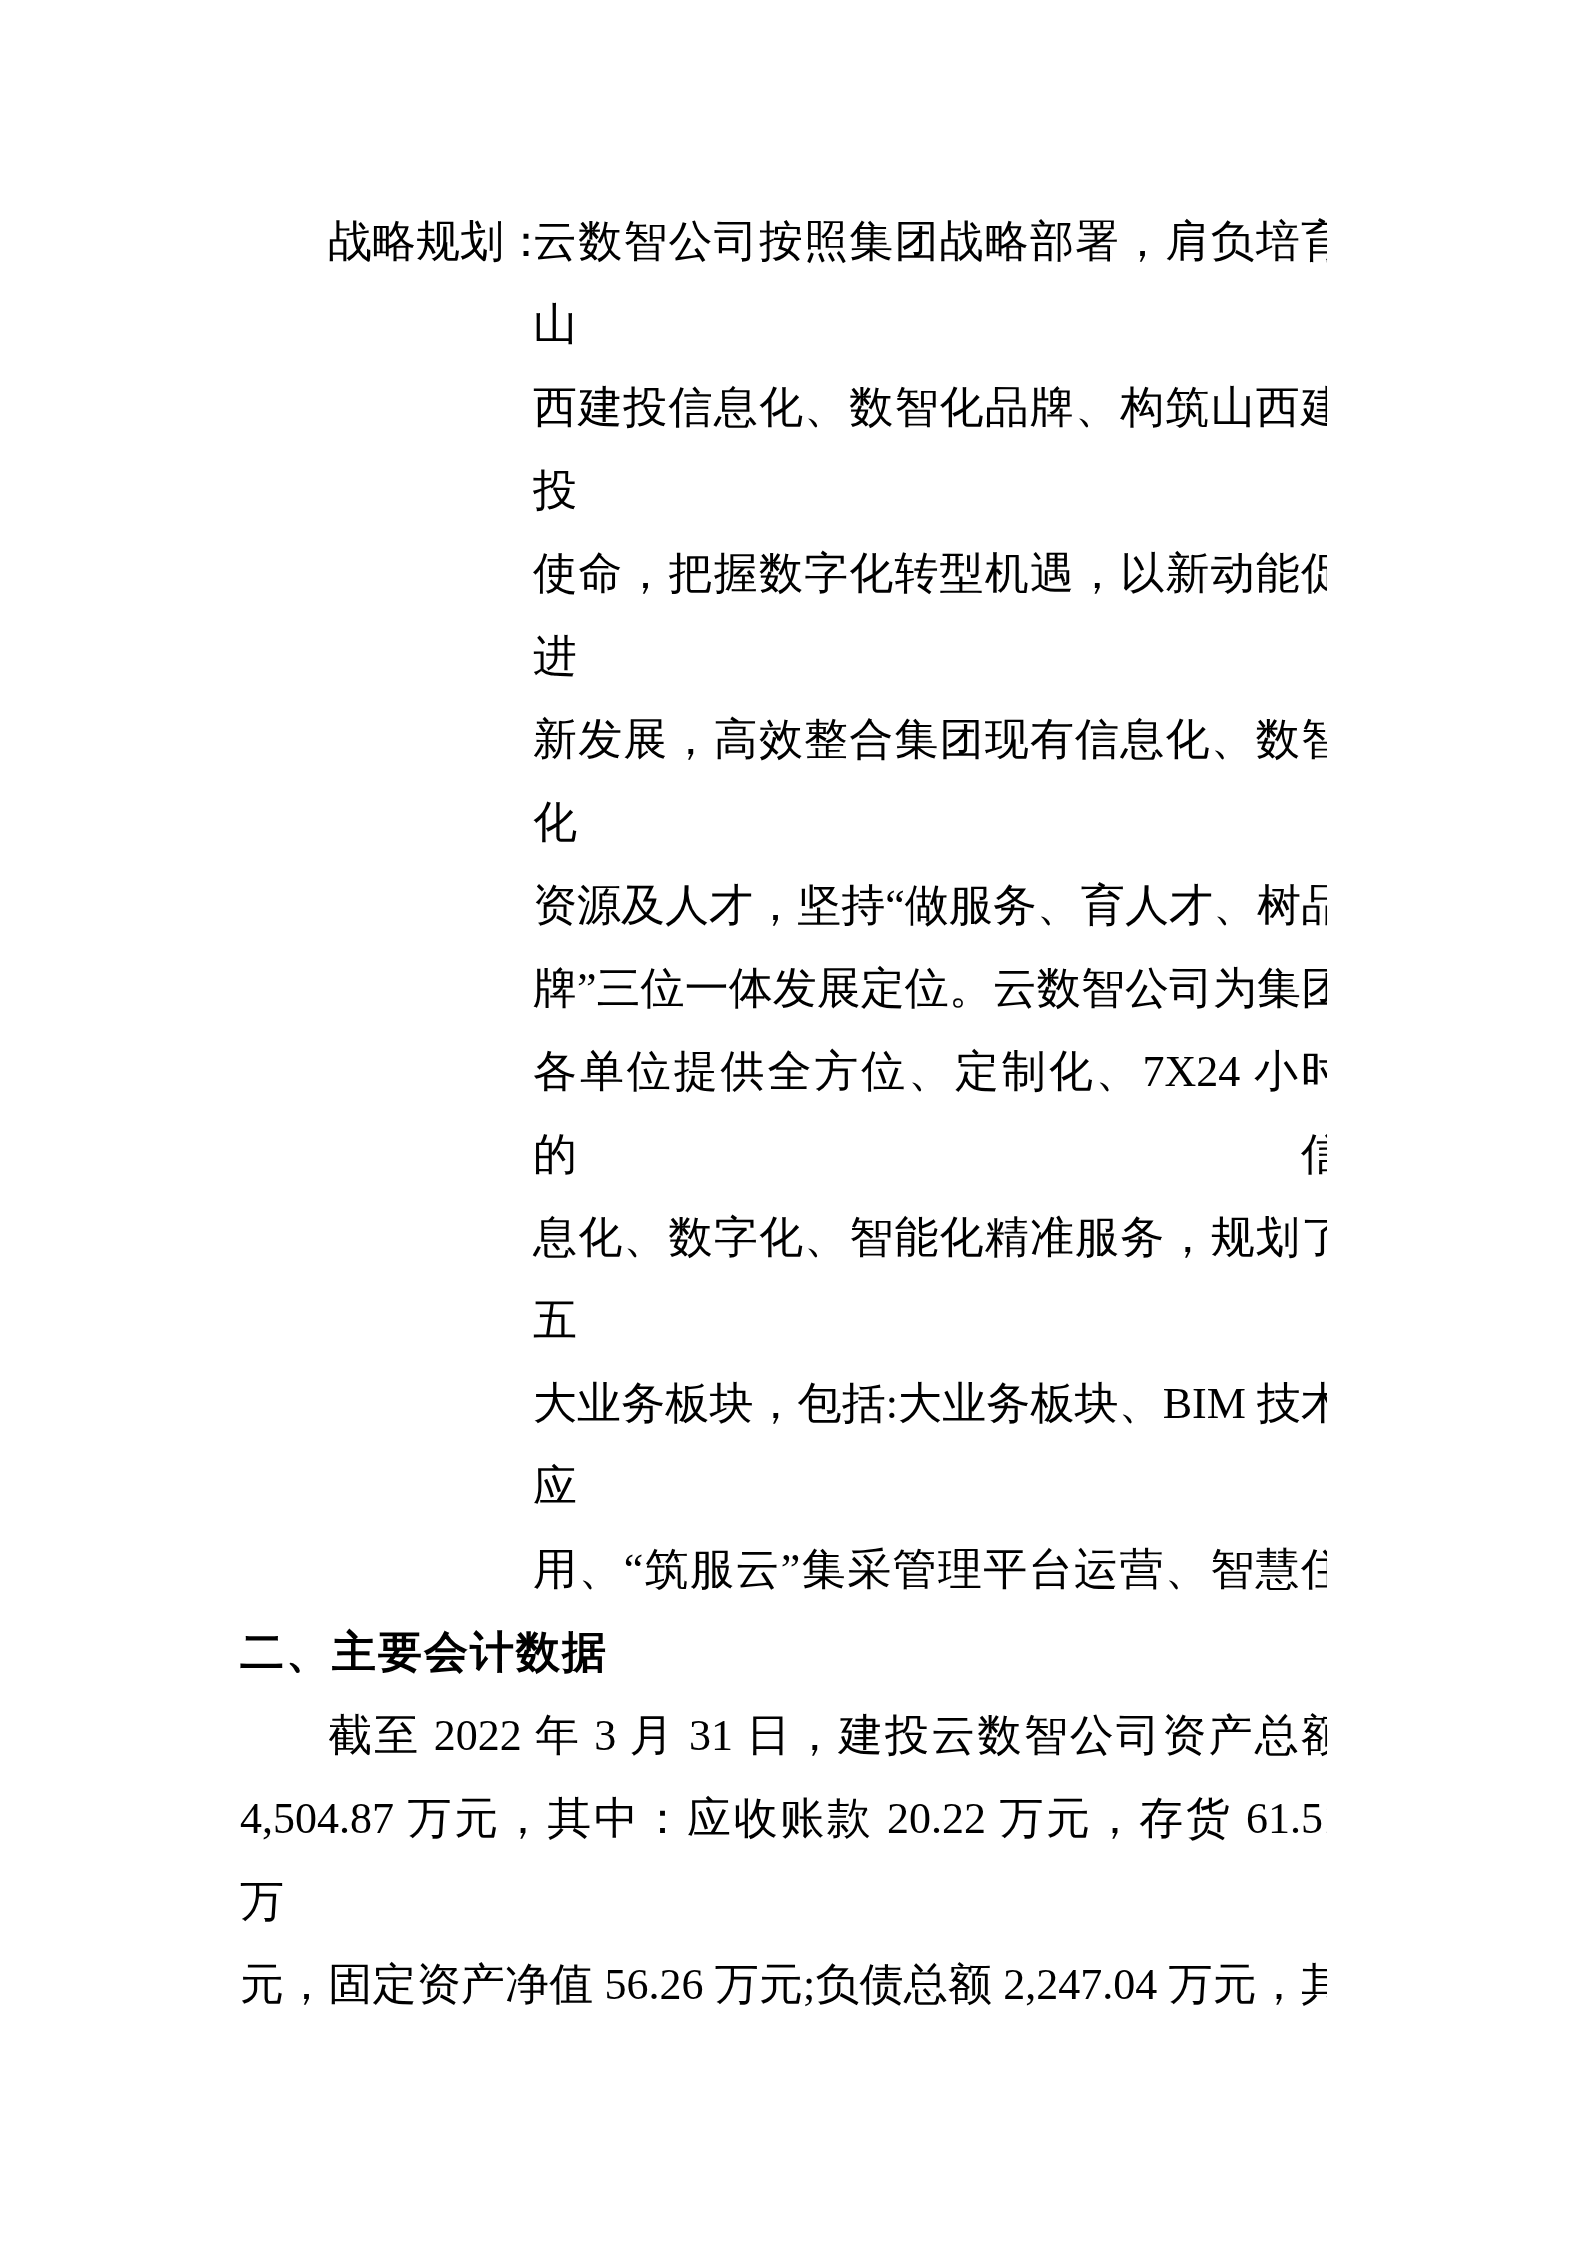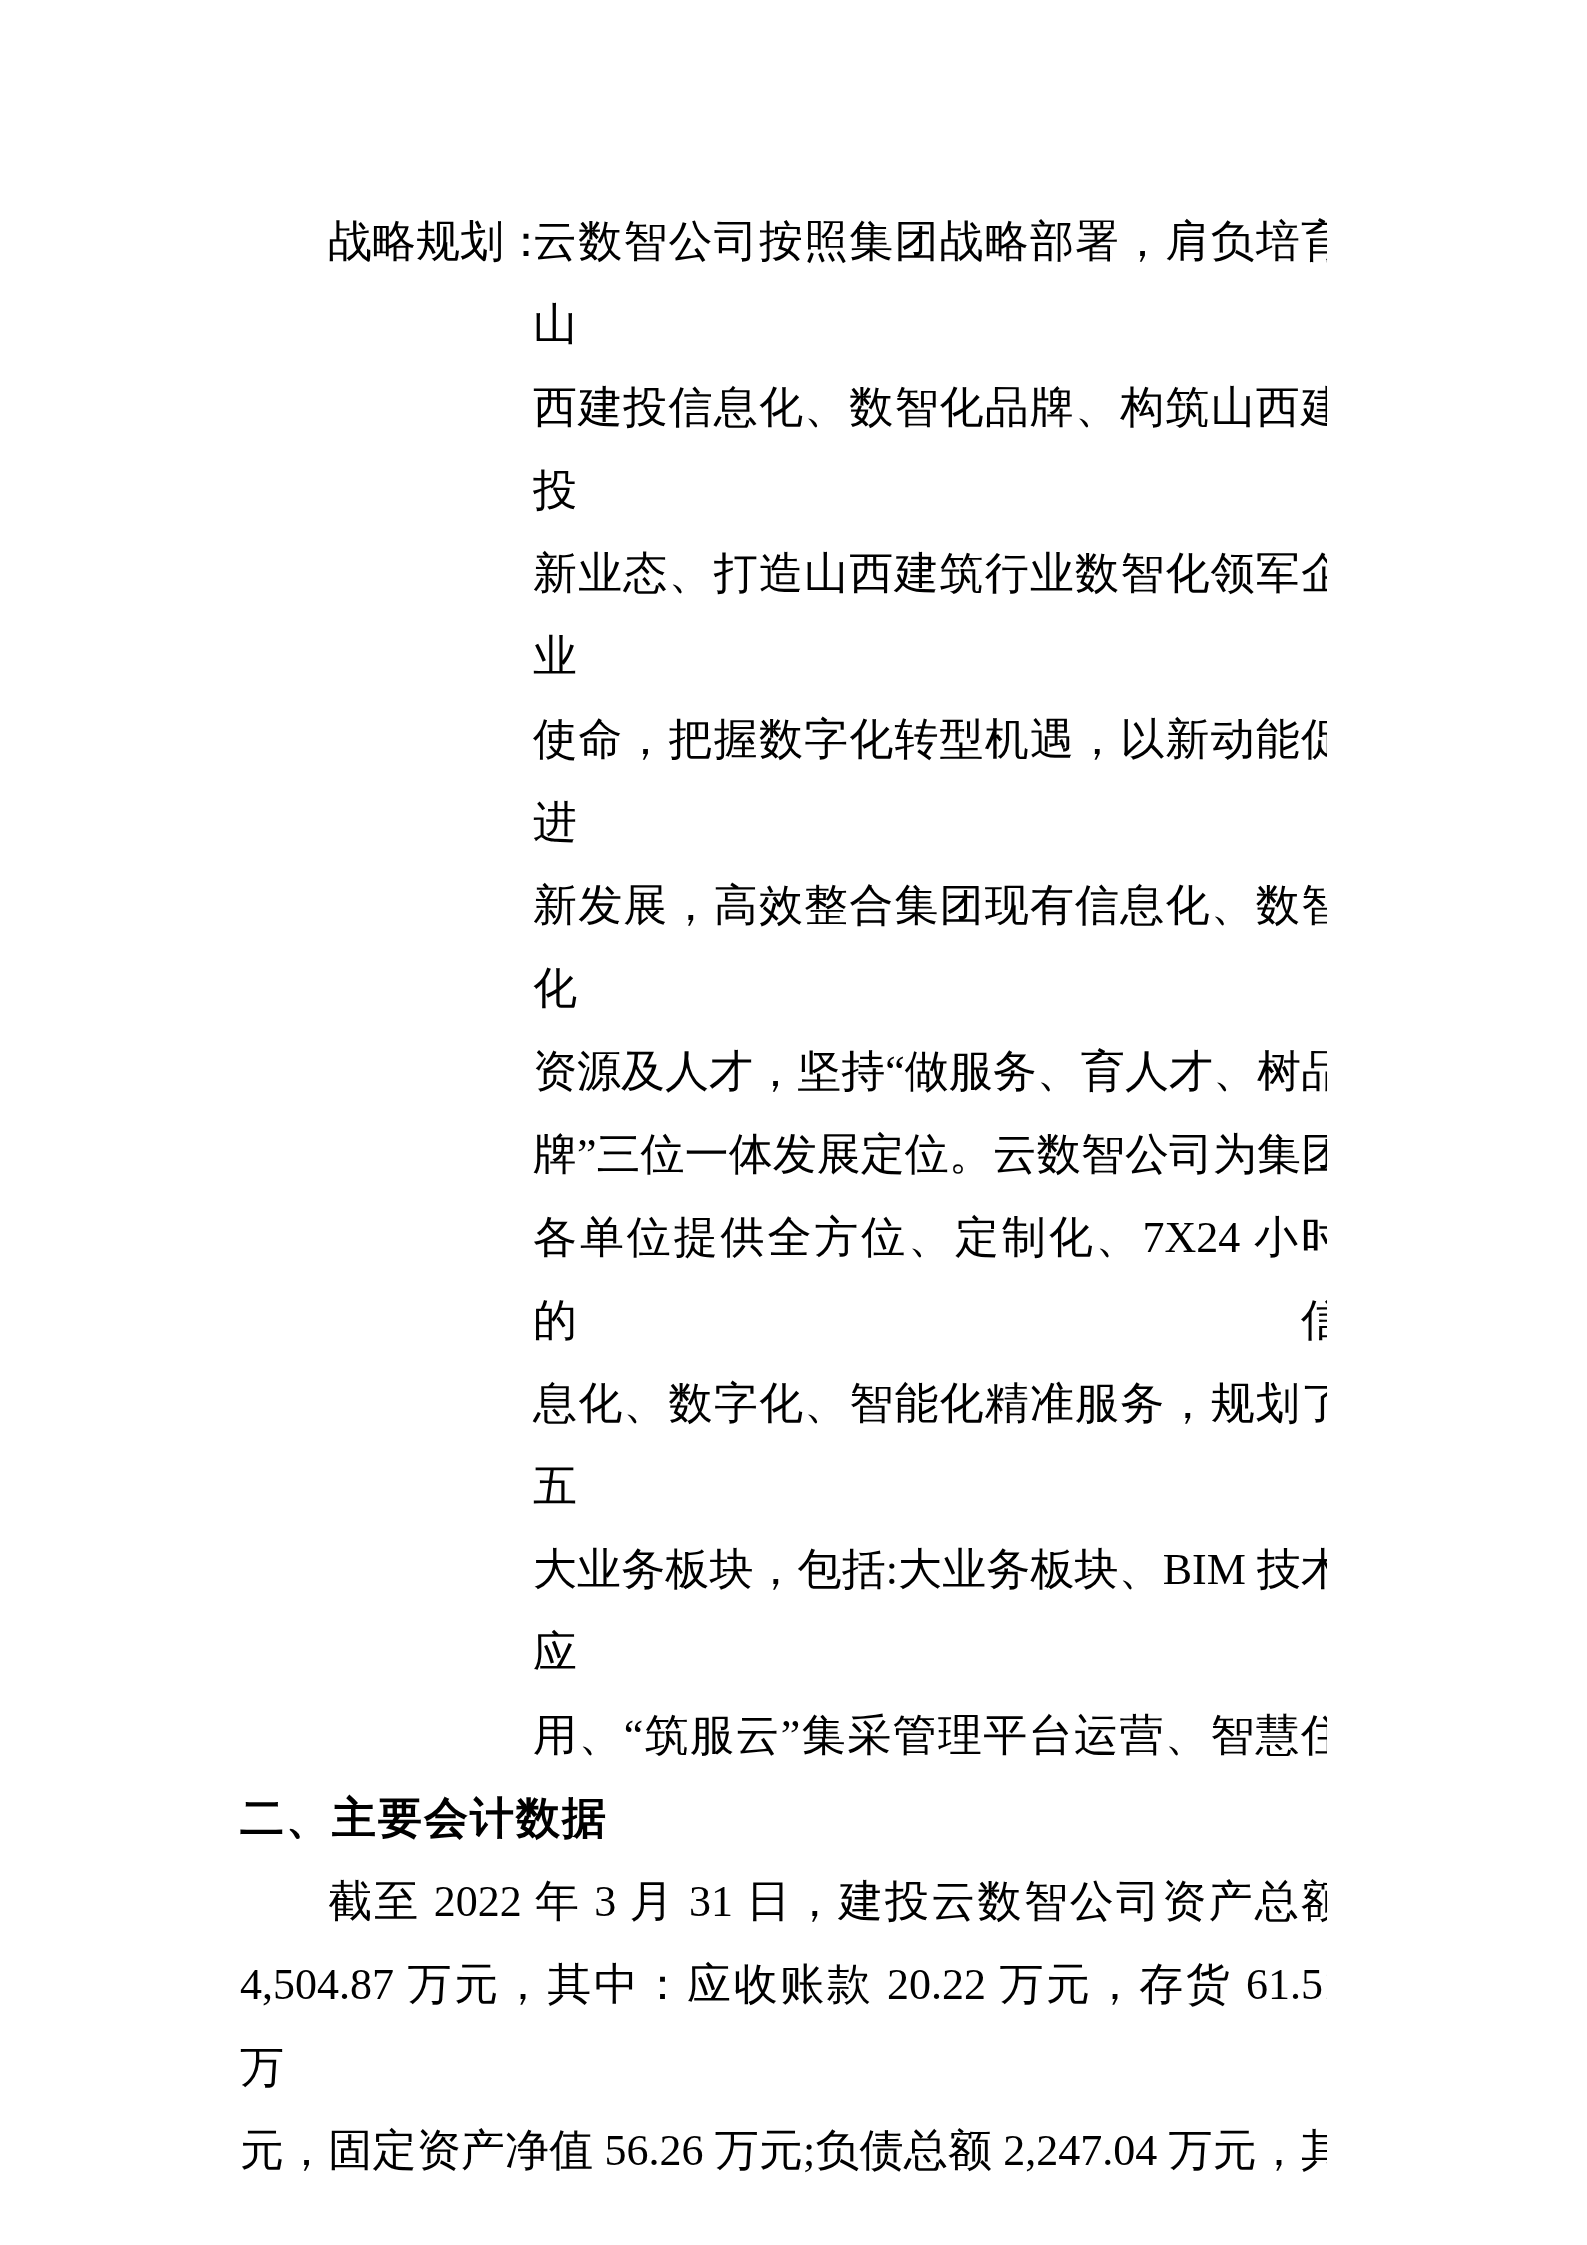--- a/index.html
+++ b/index.html
@@ -51,21 +51,20 @@
 <body>
 
 <div class="page">
   <div class="text-col">
 
     <div class="hang">
       <div class="hang-label">战略规划：</div>
       <div>
           <div class="line">云数智公司按照集团战略部署，肩负培育山</div>
           <div class="line">西建投信息化、数智化品牌、构筑山西建投</div>
-          <div class="line">新业态、打造山西建筑行业数智化领军企业</div>
           <div class="line">使命，把握数字化转型机遇，以新动能促进</div>
           <div class="line">新发展，高效整合集团现有信息化、数智化</div>
           <div class="line">资源及人才，坚持“做服务、育人才、树品</div>
           <div class="line">牌”三位一体发展定位。云数智公司为集团</div>
           <div class="line">各单位提供全方位、定制化、7X24 小时的信</div>
           <div class="line">息化、数字化、智能化精准服务，规划了五</div>
           <div class="line">大业务板块，包括:大业务板块、BIM 技术应</div>
           <div class="line">用、“筑服云”集采管理平台运营、智慧住</div>
         </div>
     </div>

